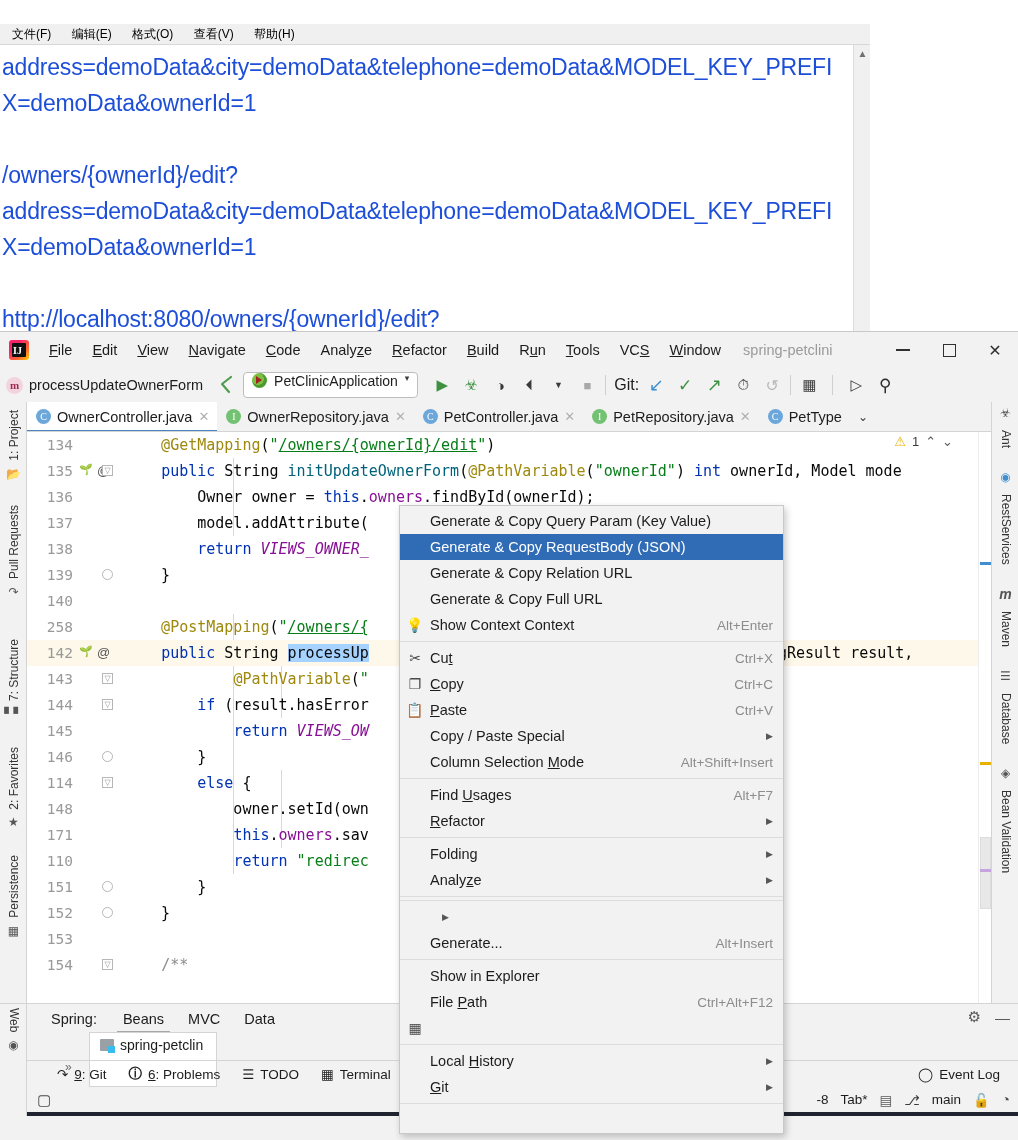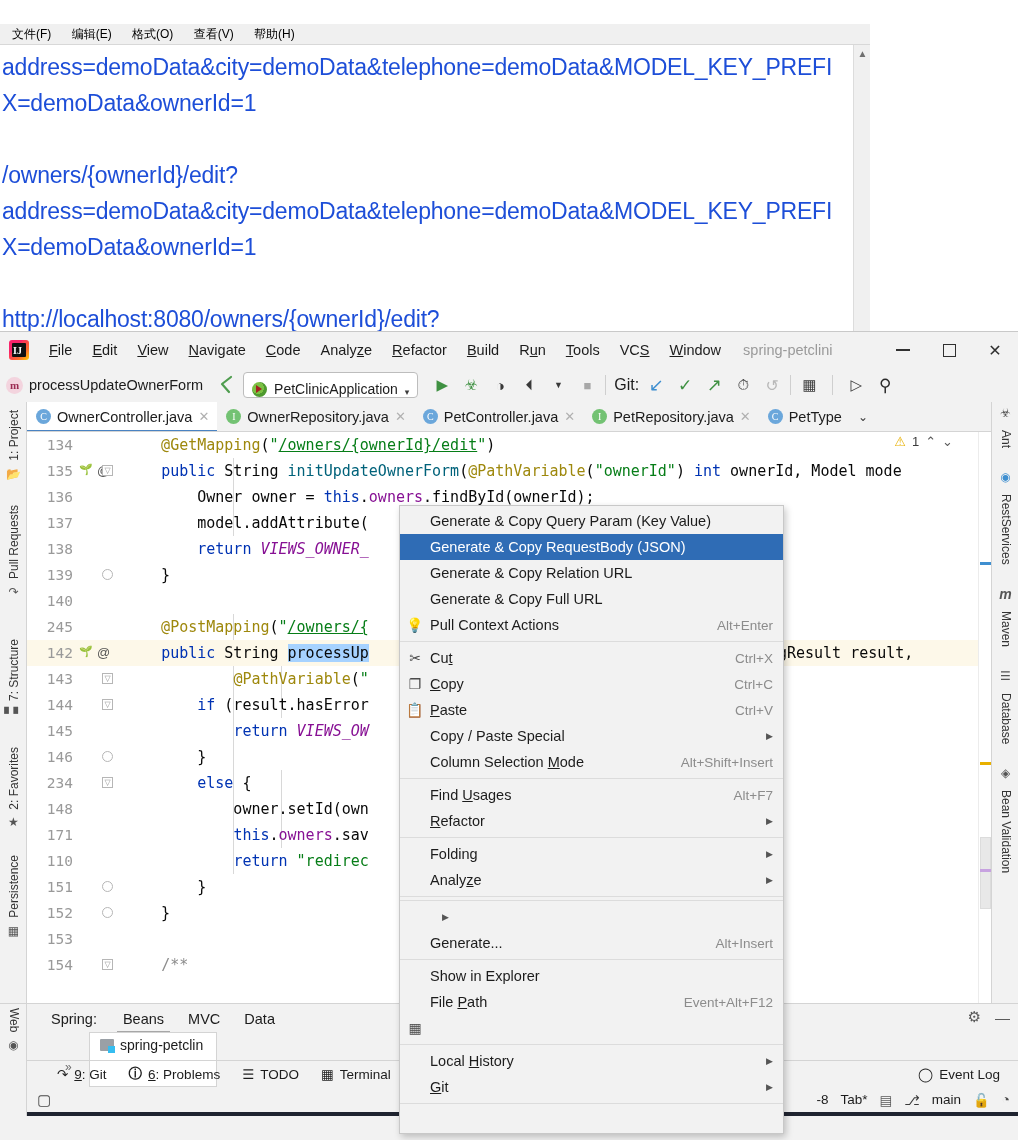--- a/index.html
+++ b/index.html
@@ -54,21 +54,21 @@
   .win-btn .dash { width:14px; height:1.6px; background:#303030; }
 
   
   .toolbar { position:relative; height:34px; background:#f2f2f2;
     display:flex; align-items:center; padding-left:6px; }
   .tb-method { display:flex; align-items:center; gap:6px; font-size:14.5px; color:#1c1c1c; }
   .m-circle { width:17px; height:17px; border-radius:50%; background:#f3d4de; color:#9b2b52;
     font-size:11px; font-weight:bold; text-align:center; line-height:17px;
     font-family:"Liberation Serif", serif; }
   .tb-back { color:#4f9d4f; font-size:19px; margin:0 8px 0 14px; line-height:1; }
-  .runconfig { display:flex; align-items:flex-end; gap:7px; height:26px;
+  .runconfig { display:flex; align-items:flex-start; gap:7px; height:26px;
     border:1px solid #bdbdbd; border-radius:4px; background:#fff; padding:0 8px; }
   .rc-icon { width:15px; height:15px; border-radius:50%;
     background:radial-gradient(circle at 40% 40%, #7bc043 0 45%, #4e9a2f 46% 100%);
     position:relative; }
   .rc-icon:after { content:""; position:absolute; left:4px; top:3px; width:0; height:0;
     border-left:6px solid #a32020; border-top:4px solid transparent; border-bottom:4px solid transparent; }
   .rc-label { font-size:14px; color:#1c1c1c; }
   .rc-caret { font-size:9px; color:#3c3c3c; }
   .tb-icons { display:flex; align-items:center; gap:9px; margin-left:14px; }
   .tb-ic { width:20px; height:20px; display:flex; align-items:center; justify-content:center;
@@ -384,21 +384,21 @@
                   <div class="lnum">138</div>
                 </div>
               <div class="grow">
                   <div class="lnum">139</div>
                 <div class="gfold rnd"></div>
                 </div>
               <div class="grow">
                   <div class="lnum">140</div>
                 </div>
               <div class="grow">
-                  <div class="lnum">245</div>
+                  <div class="lnum">258</div>
                 </div>
               <div class="grow hl" style="background:#fdf8e9">
                   <div class="lnum">142</div>
                 <div class="gmark">🌱</div>
                 <div class="gat">@</div>
                 </div>
               <div class="grow">
                   <div class="lnum">143</div>
                 <div class="gfold">▽</div>
                 </div>
@@ -407,21 +407,21 @@
                 <div class="gfold">▽</div>
                 </div>
               <div class="grow">
                   <div class="lnum">145</div>
                 </div>
               <div class="grow">
                   <div class="lnum">146</div>
                 <div class="gfold rnd"></div>
                 </div>
               <div class="grow">
-                  <div class="lnum">234</div>
+                  <div class="lnum">114</div>
                 <div class="gfold">▽</div>
                 </div>
               <div class="grow">
                   <div class="lnum">148</div>
                 </div>
               <div class="grow">
                   <div class="lnum">171</div>
                 </div>
               <div class="grow">
                   <div class="lnum">110</div>
@@ -588,21 +588,21 @@
     <div class="mi">
       <span class="micon"></span>
       <span class="mlabel">Generate &amp; Copy Relation URL</span>
     </div>
     <div class="mi">
       <span class="micon"></span>
       <span class="mlabel">Generate &amp; Copy Full URL</span>
     </div>
     <div class="mi">
       <span class="micon bulb">💡</span>
-      <span class="mlabel">Pull Context Actions</span>
+      <span class="mlabel">Show Context Context</span>
       <span class="mkey">Alt+Enter</span>
     </div>
     <div class="mdiv"></div>
     <div class="mi">
       <span class="micon">✂</span>
       <span class="mlabel">Cu<u>t</u></span>
       <span class="mkey">Ctrl+X</span>
     </div>
     <div class="mi">
       <span class="micon">❐</span>
@@ -658,21 +658,21 @@
       <span class="mkey">Alt+Insert</span>
     </div>
     <div class="mdiv"></div>
     <div class="mi">
       <span class="micon"></span>
       <span class="mlabel">Show in Explorer</span>
     </div>
     <div class="mi">
       <span class="micon"></span>
       <span class="mlabel">File <u>P</u>ath</span>
-      <span class="mkey">Event+Alt+F12</span>
+      <span class="mkey">Ctrl+Alt+F12</span>
     </div>
     <div class="mi">
       <span class="micon">▦</span>
     </div>
     <div class="mdiv"></div>
     <div class="mi">
       <span class="micon"></span>
       <span class="mlabel">Local <u>H</u>istory</span>
       <span class="marrow">▶</span>
     </div>

